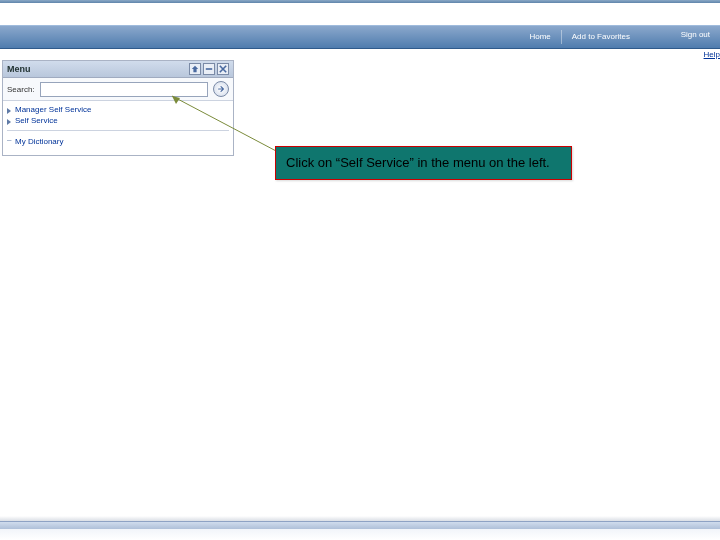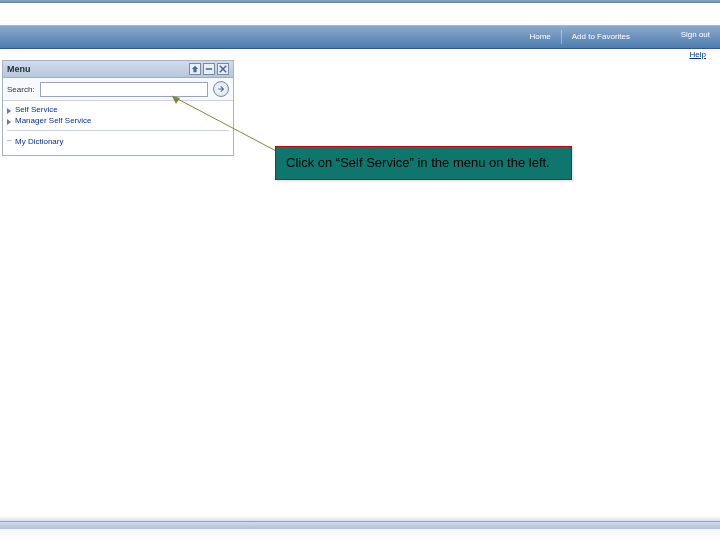--- a/index.html
+++ b/index.html
@@ -10,21 +10,21 @@
   .brand-bar{position:absolute;left:0;right:0;top:3px;height:22px;background:linear-gradient(#f5f5f5,#e4e4e4);border-bottom:1px solid #c9c9c9;display:flex;align-items:center;}
   .logo{font-family:"Times New Roman",serif;font-weight:bold;font-size:13px;color:#c00;letter-spacing:1px;margin-left:14px;}
   .logo-line{display:inline-block;width:1px;height:12px;background:#999;margin:0 0 0 6px;vertical-align:middle;}
   
   .nav-bar{position:absolute;left:0;right:0;top:25px;height:22px;background:linear-gradient(#8ba8cc,#4f7cae);border-top:1px solid #9fbbdc;border-bottom:1px solid #2f5a8b;}
   .nav-links{position:absolute;right:80px;top:0;height:100%;display:flex;align-items:center;}
   .nav-links a{color:#fff;text-decoration:none;font-size:8px;padding:0 10px;border-left:1px solid rgba(255,255,255,0.4);height:14px;line-height:14px;}
   .nav-links a:first-child{border-left:none;}
   .nav-signout{position:absolute;right:10px;top:4px;color:#fff;font-size:8px;text-decoration:none;}
   
-  .sub-bar{position:absolute;left:0;right:0;top:47px;height:16px;text-align:right;padding-right:14px;}
+  .sub-bar{position:absolute;left:0;right:0;top:47px;height:16px;text-align:right;padding-right:0;}
   .sub-bar a{color:#003399;font-size:8px;text-decoration:underline;}
   
   .menu-pagelet{position:absolute;left:2px;top:60px;width:230px;border:1px solid #aab3c5;background:#f7f9fc;}
   .menu-hdr{background:linear-gradient(#d1dcec,#b9c7dc);border-bottom:1px solid #a0abc0;height:16px;display:flex;align-items:center;justify-content:space-between;padding:0 4px 0 4px;}
   .menu-hdr-title{font-weight:bold;font-size:9px;color:#233;}
   .menu-hdr-icons{display:flex;gap:2px;}
   .hdr-icon{width:12px;height:12px;background:#e9eef6;border:1px solid #7a8aa6;box-sizing:border-box;display:flex;align-items:center;justify-content:center;cursor:pointer;}
   .hdr-icon svg{display:block;}
   .search-row{display:flex;align-items:center;gap:5px;padding:3px 4px;border-bottom:1px solid #ccd3e0;}
   .search-row label{font-size:8px;color:#333;}
@@ -89,22 +89,22 @@
     <div class="search-row">
       <label>Search:</label>
       <input type="text" value="" style="">
       <span class="go-btn">
         <svg width="8" height="8" viewBox="0 0 10 10">
             <path d="M2 5 H7 M5 2 L8 5 L5 8" stroke="#4a6aa0" stroke-width="1.4" fill="none" stroke-linecap="round" stroke-linejoin="round"></path>
           </svg>
       </span>
     </div>
     <div class="menu-list">
+      <div class="item">Manager Self Service</div>
       <div class="item">Self Service</div>
-      <div class="item">Manager Self Service</div>
       <div class="menu-sep"></div>
       <div class="menu-footer">My Dictionary</div>
     </div>
   </div>
 
   <svg class="arrow-line" viewBox="0 0 110 60">
     <line x1="108" y1="58" x2="2" y2="2" stroke="#7b8b3b" stroke-width="1"></line>
     <polygon points="2,2 10,4 6,10" fill="#7b8b3b"></polygon>
   </svg>
 

